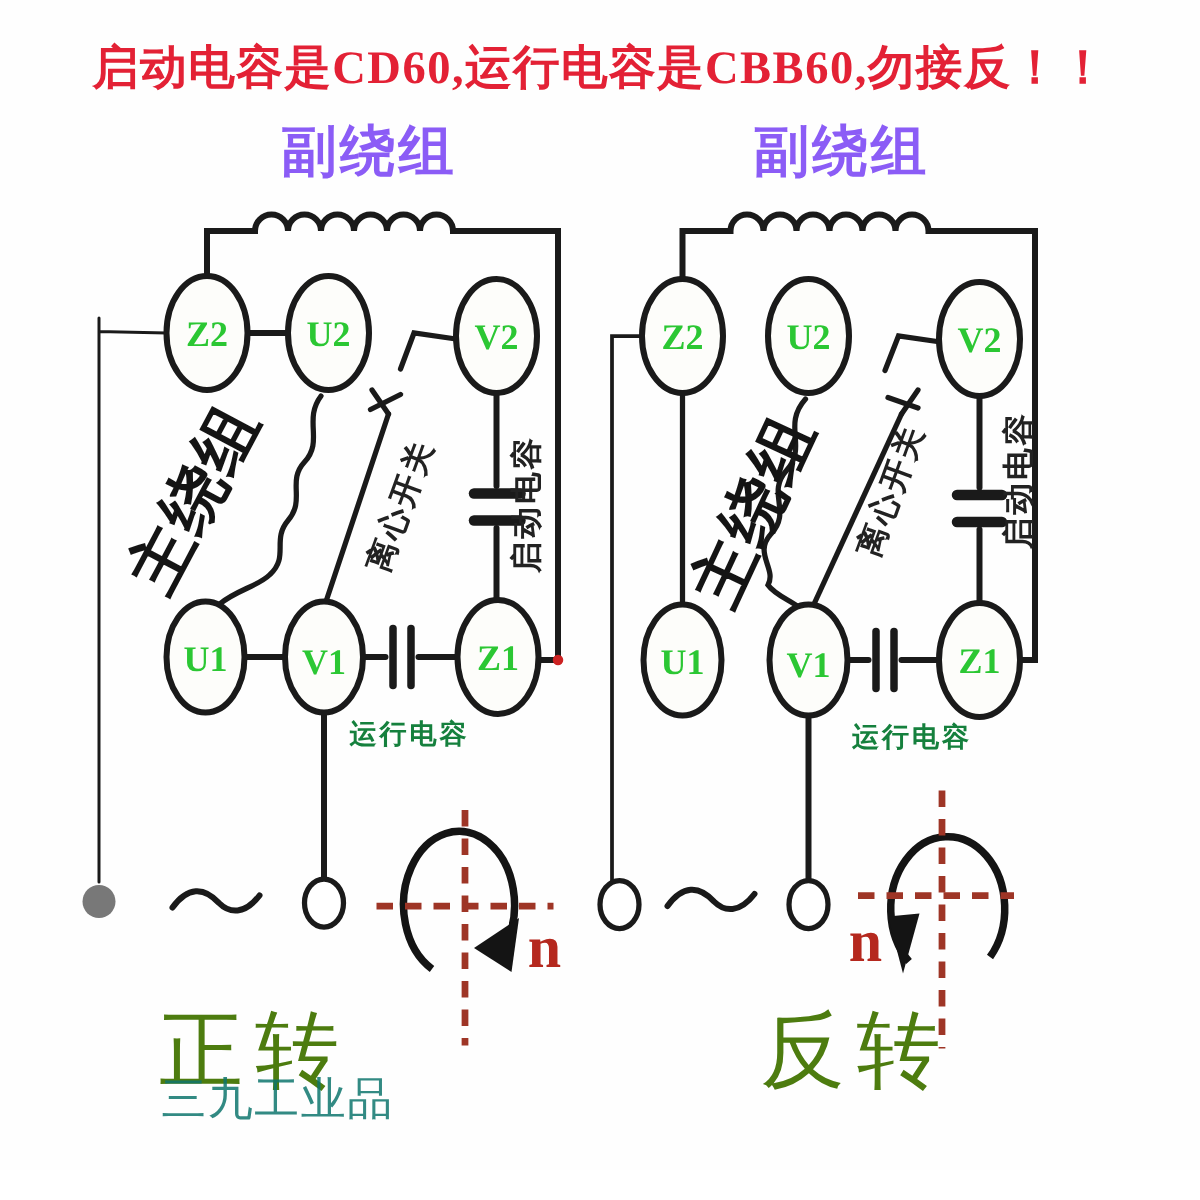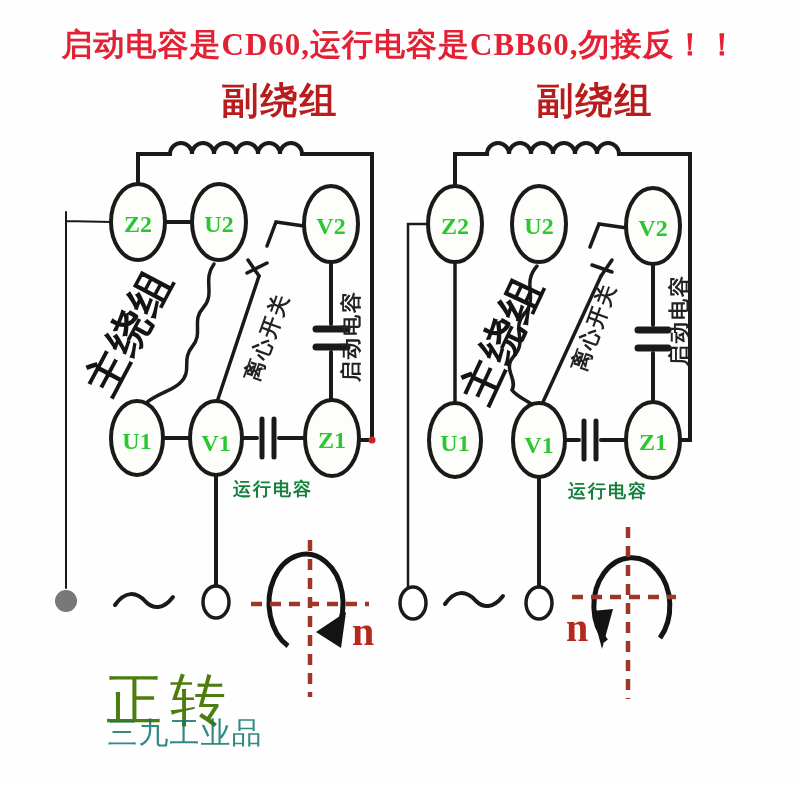--- a/index.html
+++ b/index.html
@@ -2,21 +2,21 @@
 <html><head>
 <meta charset="utf-8">
 <style>
   html,body{margin:0;padding:0;background:#ffffff;}
   .stage{position:relative;width:800px;height:780px;background:#fefefe;overflow:hidden;
          font-family:"Liberation Serif",serif;text-align:center;}
   svg{position:absolute;left:0;top:0;}
   .lbl{position:absolute;transform:translate(-50%,-50%);white-space:nowrap;
        font-family:"Liberation Serif",serif;color:#151515;}
   .warning{font-size:31px;font-weight:bold;color:#e32135;letter-spacing:1px;}
-  .wtitle{font-size:37px;font-weight:bold;color:#b91c1c;letter-spacing:2px;margin-left:34px;}
+  .wtitle{font-size:37px;font-weight:bold;color:#8b5cf6;letter-spacing:2px;}
   .term{font-size:24px;font-weight:bold;color:#2bc733;}
   .mainw{font-size:43px;font-weight:bold;color:#141414;letter-spacing:2px;}
   .smallv{font-size:21px;font-weight:bold;color:#222;letter-spacing:2px;}
   .runcap{font-size:18px;font-weight:bold;color:#15803d;letter-spacing:2px;}
   .rot{font-size:56px;font-weight:normal;color:#4d7c0f;letter-spacing:8px;}
   .nlab{font-size:40px;font-weight:bold;color:#b5281e;}
   .wm{font-size:30px;color:#0f766e;opacity:.85;letter-spacing:1px;margin-top:43px;}
 </style>
 </head>
 <body>
@@ -170,15 +170,16 @@
   <div class="lbl term" style="left:539px;top:226px;">U2</div>
   <div class="lbl term" style="left:653px;top:228px;">V2</div>
   <div class="lbl term" style="left:455px;top:443px;">U1</div>
   <div class="lbl term" style="left:539px;top:445px;">V1</div>
   <div class="lbl term" style="left:653px;top:442px;">Z1</div>
   <div class="lbl mainw" style="left:503px;top:340px;transform:translate(-50%,-50%) rotate(-65deg);">主绕组</div>
   <div class="lbl smallv" style="left:594px;top:327px;transform:translate(-50%,-50%) rotate(-70deg);">离心开关</div>
   <div class="lbl smallv" style="left:679px;top:320px;transform:translate(-50%,-50%) rotate(-90deg);">启动电容</div>
   <div class="lbl runcap" style="left:608px;top:491px;">运行电容</div>
   <div class="lbl nlab" style="left:577px;top:627px;">n</div>
+  <div class="lbl rot" style="left:571px;top:701px;">反转</div>
 
   <div class="lbl wm" style="left:185px;top:690px;">三九工业品</div>
 </div>
 
 </body></html>

